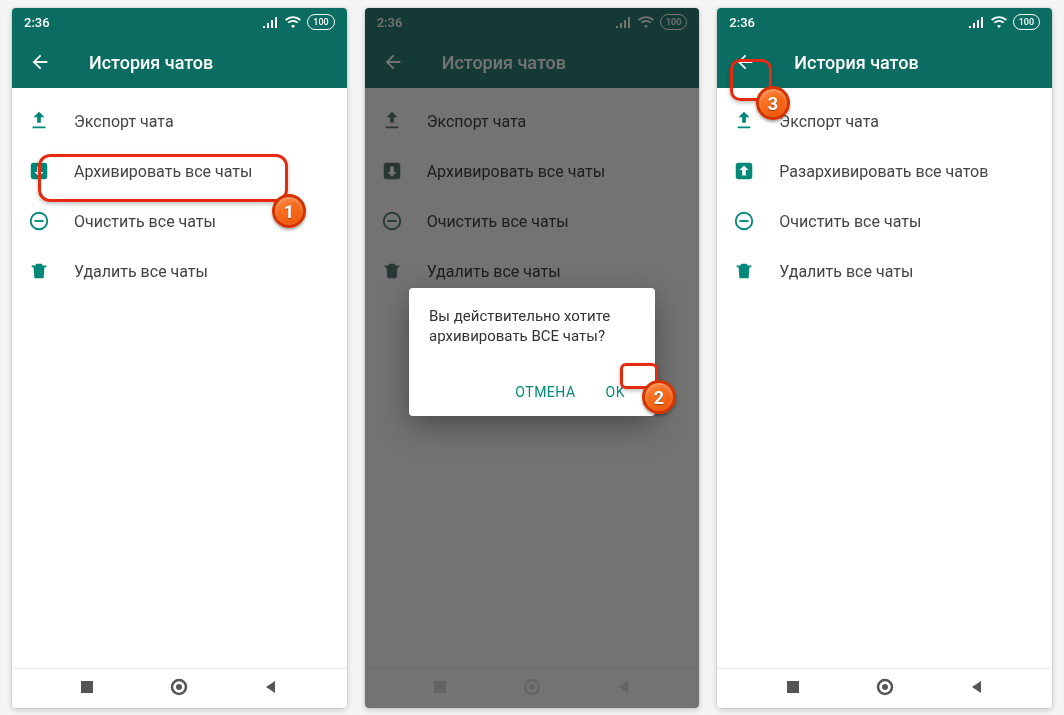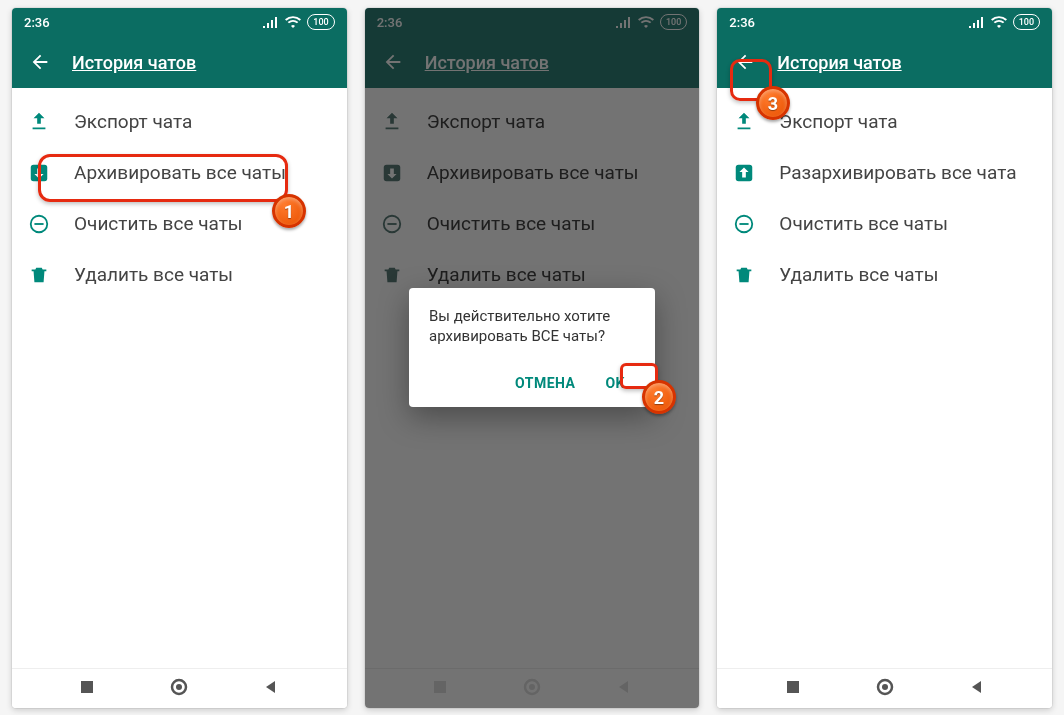--- a/index.html
+++ b/index.html
@@ -50,42 +50,41 @@
     border:1px solid #fff;border-radius:8px;
     padding:0 5px;height:16px;font-size:9px;
   }
   
   .appbar{
     height:52px;
     background:var(--teal);
     color:#fff;
     display:flex;align-items:center;
     padding:0 8px;
-    gap:12px;
-    text-decoration:underline;
+    gap:29px;
   }
   .appbar .back{
     width:40px;height:40px;
     display:flex;align-items:center;justify-content:center;
     cursor:pointer;
     border-radius:4px;
   }
   .appbar .title{
     font-size:18px;font-weight:500;
   }
   
   .list{flex:1;background:#fff;padding-top:8px;}
   .item{
     display:flex;align-items:center;gap:24px;
     padding:14px 16px;
     cursor:pointer;
     color:#333;
   }
   .item .ic{width:22px;height:22px;color:var(--teal-accent);flex-shrink:0;}
-  .item .lbl{font-size:19px;color:#444;}
+  .item .lbl{font-size:16px;color:#444;}
   
   .navbar{
     height:40px;
     background:#fff;
     border-top:1px solid #eee;
     display:flex;align-items:center;justify-content:space-around;
     padding:0 30px;
   }
   .navbar .navbtn{color:#555;cursor:pointer;}
   
@@ -99,27 +98,28 @@
     width:246px;background:#fff;border-radius:4px;
     box-shadow:0 10px 30px rgba(0,0,0,.35);
     padding:18px 20px 10px;
   }
   .dialog .msg{font-size:15px;color:#333;line-height:1.35;}
   .dialog .actions{
     display:flex;justify-content:flex-end;gap:10px;
     margin-top:22px;
   }
   .dialog .btn{
-    font-size:14px;font-weight:700;
+    font-size:14px;font-weight:400;
     color:var(--teal-accent);
     text-transform:uppercase;
     padding:6px 10px;
     cursor:pointer;
     border-radius:3px;
     letter-spacing:.5px;
+    margin-top:9px;
   }
   
   .ring{position:absolute;pointer-events:none;border:3px solid #e62a10;box-shadow:0 2px 4px rgba(0,0,0,.25);}
   .r1{top:154px;left:38px;width:250px;height:48px;border-radius:12px;}
   .r2{top:363px;left:620px;width:38px;height:26px;border-radius:6px;}
   .r3{top:59px;left:730px;width:42px;height:42px;border-radius:10px;}
   
   .badge{
     position:absolute;
     width:34px;height:34px;border-radius:50%;
@@ -316,21 +316,21 @@
       <span class="ic"><svg width="22" height="22" viewBox="0 0 24 24">
             <path fill="currentColor" d="M5 20h14v-2H5zM12 2l-6 6h4v6h4V8h4z"></path>
           </svg></span>
       <span class="lbl">Экспорт чата</span>
     </div>
     <div class="item">
       <span class="ic"><svg width="22" height="22" viewBox="0 0 24 24">
             <rect x="3" y="3" width="18" height="18" rx="3" fill="currentColor"></rect>
             <path fill="#fff" d="M12 6l5 5h-3v6h-4v-6H7z"></path>
           </svg></span>
-      <span class="lbl">Разархивировать все чата</span>
+      <span class="lbl">Разархивировать все чатов</span>
     </div>
     <div class="item">
       <span class="ic"><svg width="22" height="22" viewBox="0 0 24 24">
             <circle cx="12" cy="12" r="9" fill="none" stroke="currentColor" stroke-width="2"></circle>
             <rect x="7" y="11" width="10" height="2" fill="currentColor"></rect>
           </svg></span>
       <span class="lbl">Очистить все чаты</span>
     </div>
     <div class="item">
       <span class="ic"><svg width="22" height="22" viewBox="0 0 24 24">

